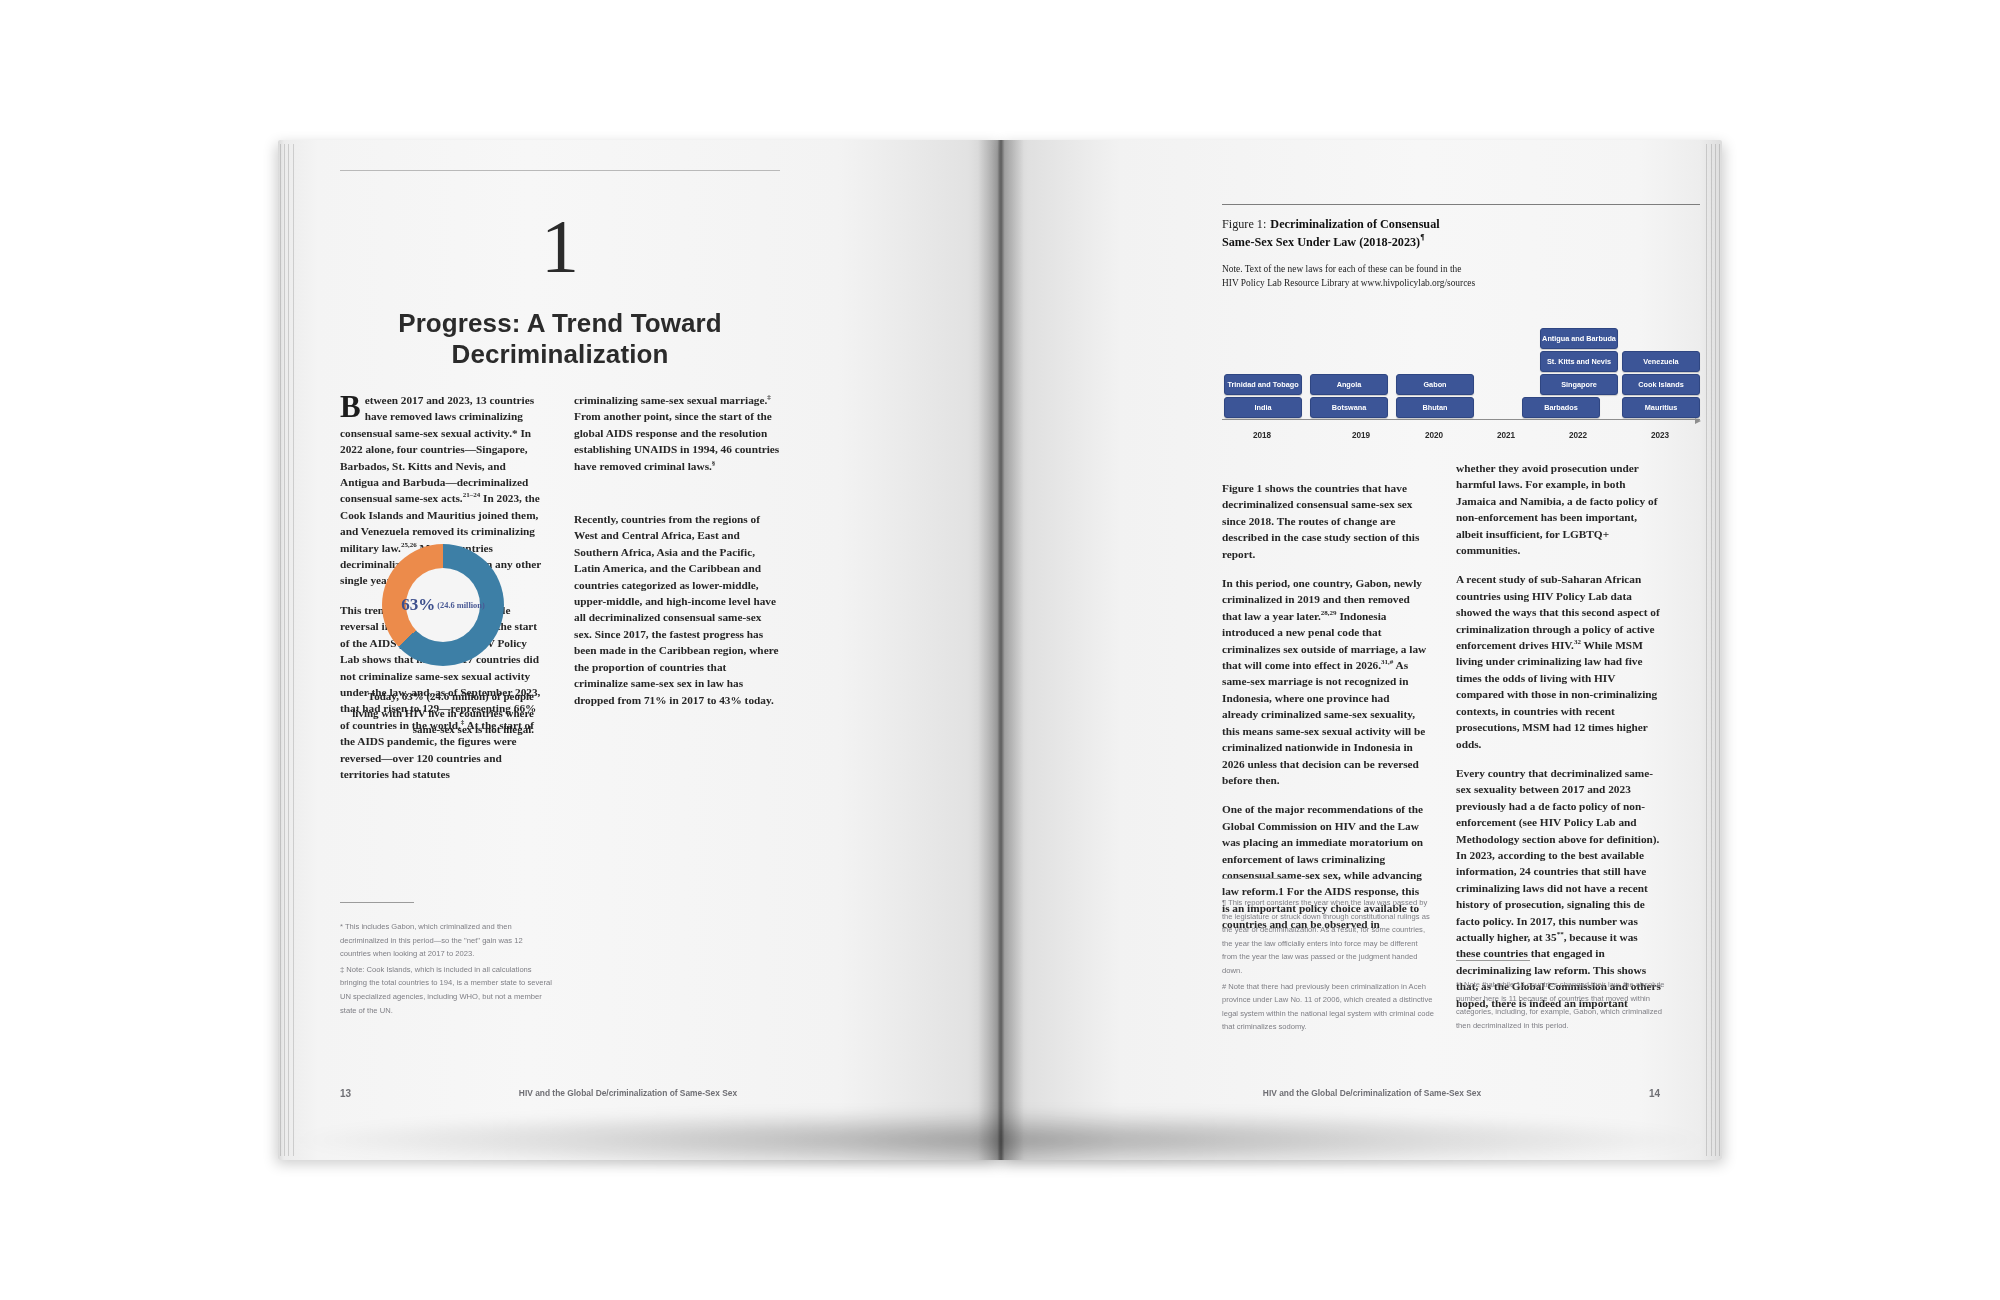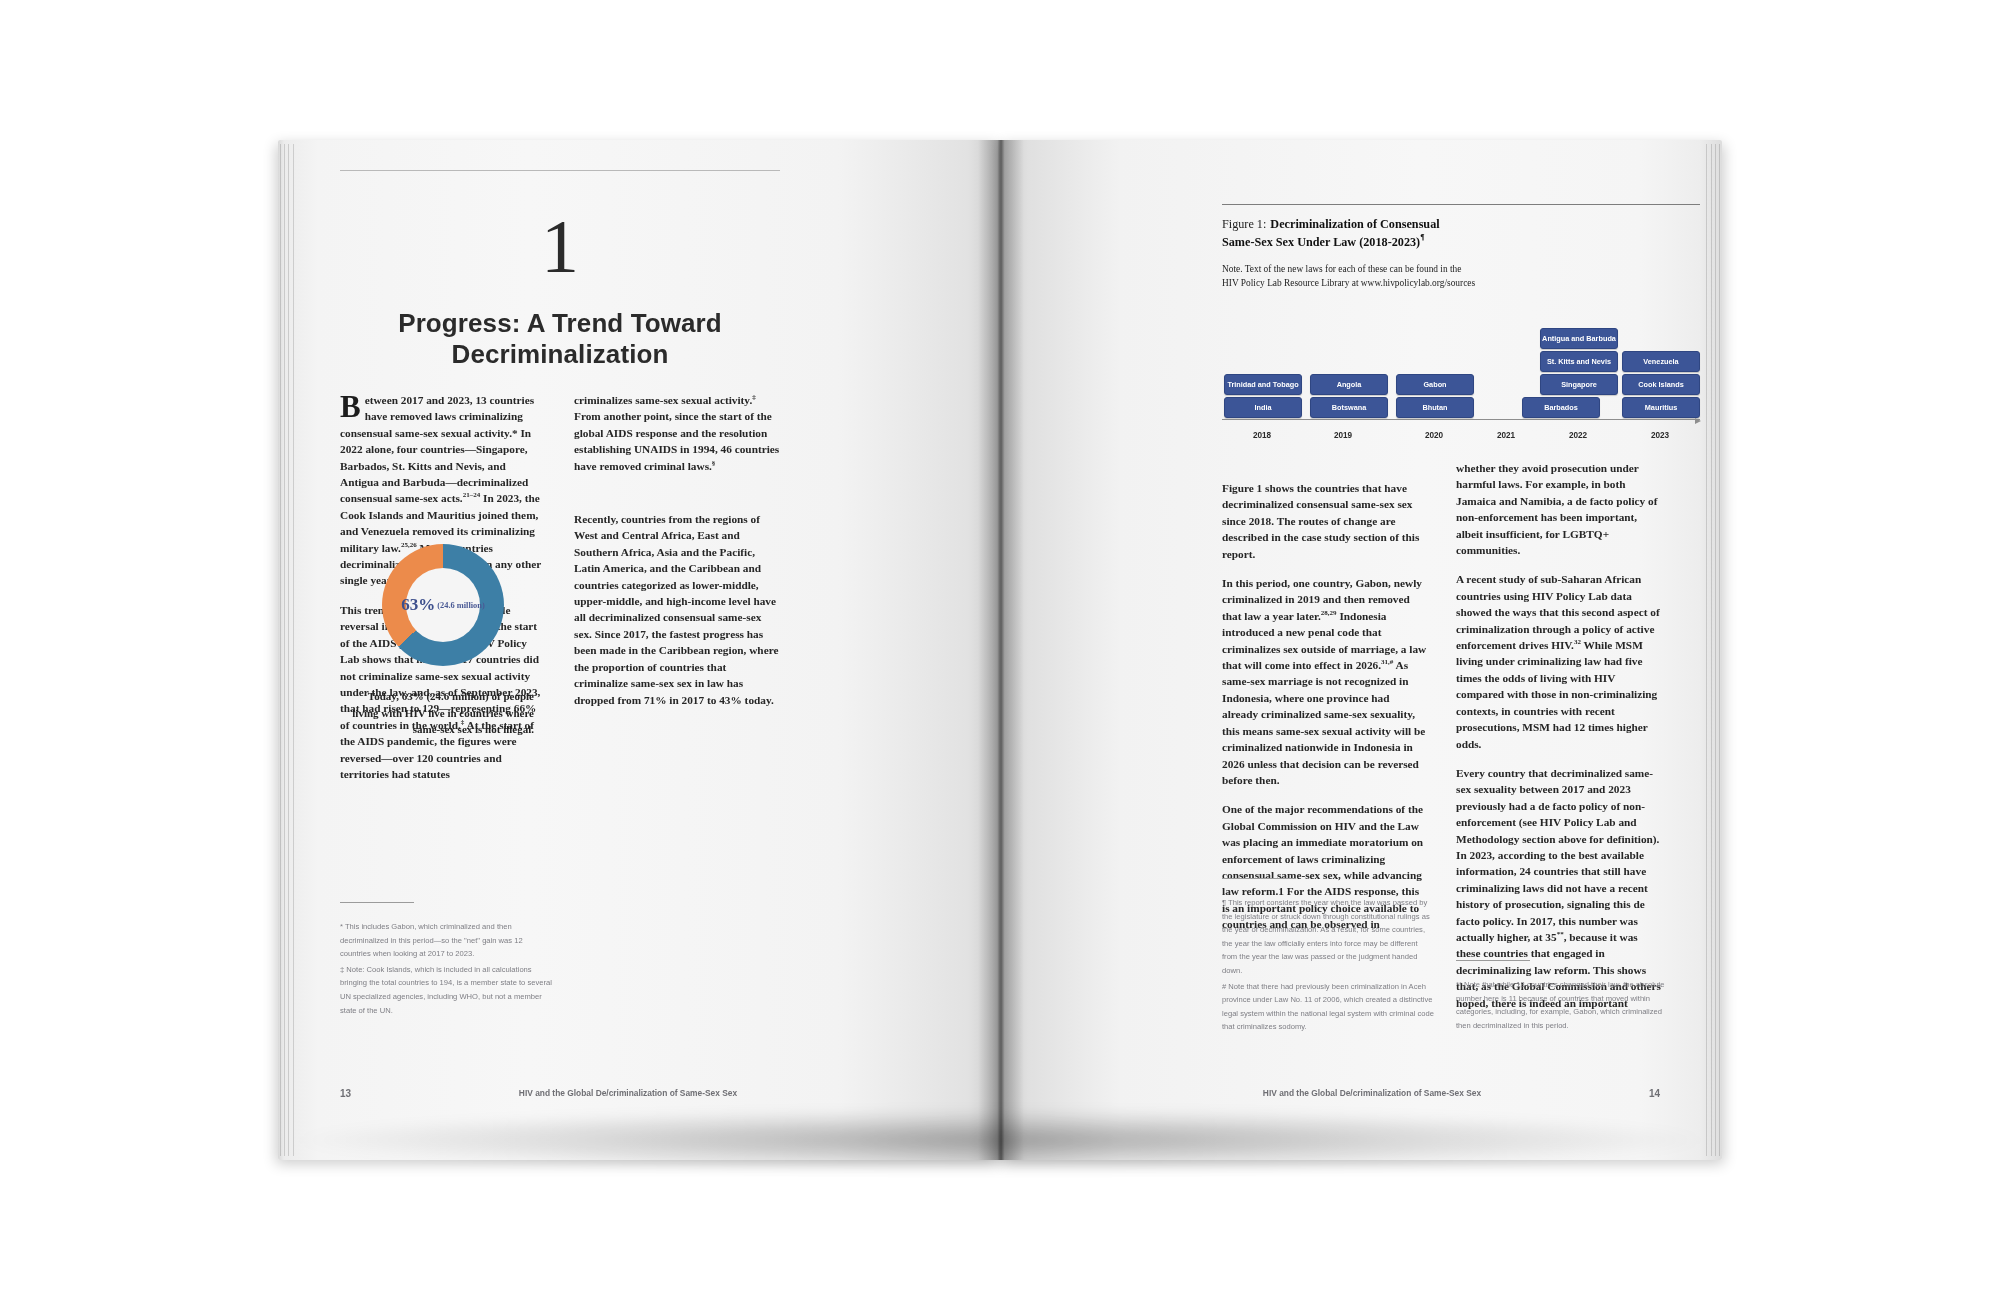--- a/index.html
+++ b/index.html
@@ -181,21 +181,21 @@
       <p>
         <span class="dropcap">B</span><span>etween 2017 and</span><span> 2023, 13 countries have removed laws criminalizing consensual same-sex sexual activity.* In 2022 alone, four countries—Singapore, Barbados, St. Kitts and Nevis, and Antigua and Barbuda—decriminalized consensual same-sex acts.</span><sup>21–24</sup><span> In 2023, the Cook Islands and Mauritius joined them, and Venezuela removed its criminalizing military law.</span><sup>25,26</sup><span> More countries decriminalized last year than in any other single year of the past 25.</span>
       </p>
       <p>
         <span>This trend represents a remarkable reversal in criminalization since the start of the AIDS pandemic. The HIV Policy Lab shows that in 2017, 117 countries did not criminalize same-sex sexual activity under the law, and, as of September 2023, that had risen to 129—representing 66% of countries in the world.</span><sup>‡</sup><span> At the start of the AIDS pandemic, the figures were reversed—over 120 countries and territories had statutes</span>
       </p>
     </div>
 
     <div class="body" style="position:absolute;left:296px;top:252px;width:206px;">
       <p>
-        <span>criminalizes same-sex sexual activity.</span><sup>‡</sup><span> From another point, since the start of the global AIDS response and the resolution establishing UNAIDS in 1994, 46 countries have removed criminal laws.</span><sup>§</sup>
+        <span>criminalizing same-sex sexual marriage.</span><sup>‡</sup><span> From another point, since the start of the global AIDS response and the resolution establishing UNAIDS in 1994, 46 countries have removed criminal laws.</span><sup>§</sup>
       </p>
       <div style="height:24px"></div>
       <p>Recently, countries from the regions of West and Central Africa, East and Southern Africa, Asia and the Pacific, Latin America, and the Caribbean and countries categorized as lower-middle, upper-middle, and high-income level have all decriminalized consensual same-sex sex. Since 2017, the fastest progress has been made in the Caribbean region, where the proportion of countries that criminalize same-sex sex in law has dropped from 71% in 2017 to 43% today.</p>
     </div>
 
     <div style="position:absolute;left:58px;top:404px;width:214px;">
       <div id="donut-wrap">
         <div id="donut"></div>
         <div id="donut-hole"></div>
         <div id="donut-labels">
@@ -259,21 +259,21 @@
       <div class="tl-box" style="left:300px;top:79px;width:76px;height:19px;">Barbados</div>
 
       <div class="tl-box" style="left:400px;top:33px;width:76px;height:19px;">Venezuela</div>
       <div class="tl-box" style="left:400px;top:56px;width:76px;height:19px;">Cook Islands</div>
       <div class="tl-box" style="left:400px;top:79px;width:76px;height:19px;">Mauritius</div>
 
       <div id="tl-axis"></div>
       <div id="tl-arrow"></div>
 
       <div class="tl-year" style="left:1px;">2018</div>
-      <div class="tl-year" style="left:82px;">2019</div>
+      <div class="tl-year" style="left:100px;">2019</div>
       <div class="tl-year" style="left:173px;">2020</div>
       <div class="tl-year" style="left:245px;">2021</div>
       <div class="tl-year" style="left:317px;">2022</div>
       <div class="tl-year" style="left:399px;">2023</div>
     </div>
 
     <div class="body" style="position:absolute;left:222px;top:340px;width:206px;">
       <p>Figure 1 shows the countries that have decriminalized consensual same-sex sex since 2018. The routes of change are described in the case study section of this report.</p>
       <p>
         <span>In this period, one country, Gabon, newly criminalized in 2019 and then removed that law a year later.</span><sup>28,29</sup><span> Indonesia introduced a new penal code that criminalizes sex outside of marriage, a law that will come into effect in 2026.</span><sup>31,#</sup><span> As same-sex marriage is not recognized in Indonesia, where one province had already criminalized same-sex sexuality, this means same-sex sexual activity will be criminalized nationwide in Indonesia in 2026 unless that decision can be reversed before then.</span>

